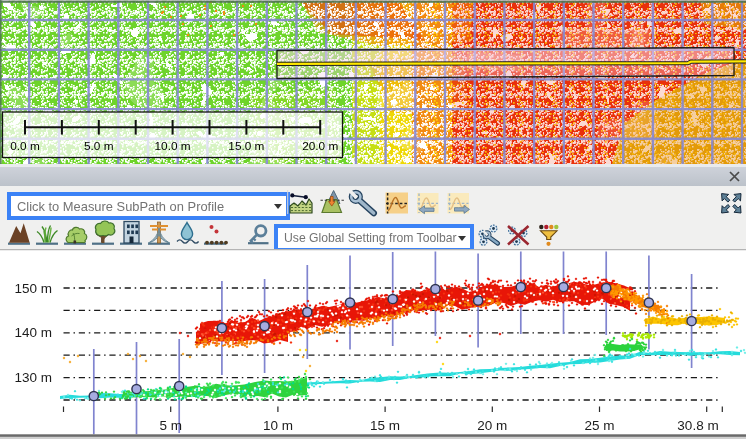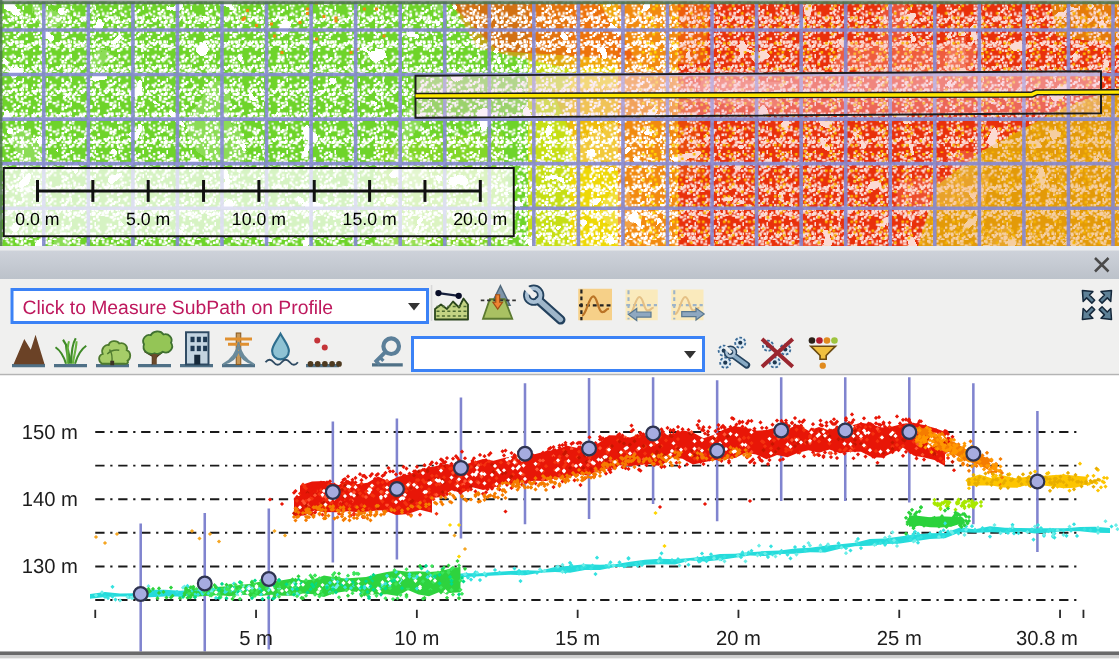--- a/index.html
+++ b/index.html
@@ -1,17 +1,17 @@
 <!DOCTYPE html>
 <html><head><meta charset="utf-8">
 <style>
 html,body{margin:0;padding:0}
 body{width:746px;height:439px;overflow:hidden;position:relative;font-family:"Liberation Sans",sans-serif;background:#f0f0ef}
 .abs{position:absolute}
-.combo{position:absolute;background:#fff;border:2px solid #3b82f6;font-size:12.9px;color:#be185d}
+.combo{position:absolute;background:#fff;border:4px solid #3b82f6;font-size:12.9px;color:#737373}
 .combo span{position:absolute;left:6px;top:2.8px;white-space:nowrap}
 .combo .arr{position:absolute;right:4px;top:7.5px;width:0;height:0;border-left:4.2px solid transparent;border-right:4.2px solid transparent;border-top:5px solid #333}
 </style></head>
 <body>
 <svg width="746" height="164" viewBox="0 0 746 164" style="position:absolute;left:0;top:0">
 <defs>
 <pattern id="p1" width="16" height="16" patternUnits="userSpaceOnUse">
         <g fill="#ffffff">
           <rect x="6" y="13" width="1.7" height="1.7"></rect>
           <rect x="15" y="4" width="1.7" height="1.7"></rect>
@@ -410,20 +410,21 @@
  <circle cx="541.3" cy="227" r="2.2" fill="#2b2118"></circle>
       <circle cx="546.3" cy="227" r="2.2" fill="#b01c2e"></circle>
       <circle cx="551.3" cy="227" r="2.2" fill="#e08a1e"></circle>
       <circle cx="556.3" cy="227" r="2.2" fill="#9ec43e"></circle>
  <path d="M540.5 230.8h16.5l-6.2 6.2v2.5h-4.1v-2.5z" fill="#f0c040" stroke="#6b4a10" stroke-width="1.1"></path>
  <circle cx="548.5" cy="243.8" r="2.1" fill="#e08a1e"></circle>
 </g>
 
 </svg>
 <div class="combo" style="left:274px;top:224px;width:192px;height:19.5px;font-size:12.2px">
+    <span style="top:3.4px">Use Global Setting from Toolbar</span>
     <div class="arr"></div>
   </div>
 <svg width="746" height="190" viewBox="0 249 746 190" style="position:absolute;left:0;top:249px">
 <rect x="0" y="249" width="746" height="190" fill="#fff"></rect>
 <line x1="0" y1="249.6" x2="746" y2="249.6" stroke="#b4b4b4" stroke-width="1.2"></line>
 <g stroke="#1a1a1a" stroke-width="1.3" stroke-dasharray="6.2 3.8 1.5 3.8">
       <line x1="63.5" y1="288" x2="721" y2="288"></line>
       <line x1="63.5" y1="310.4" x2="721" y2="310.4"></line>
       <line x1="63.5" y1="332.8" x2="721" y2="332.8"></line>
       <line x1="63.5" y1="355.2" x2="721" y2="355.2"></line>

